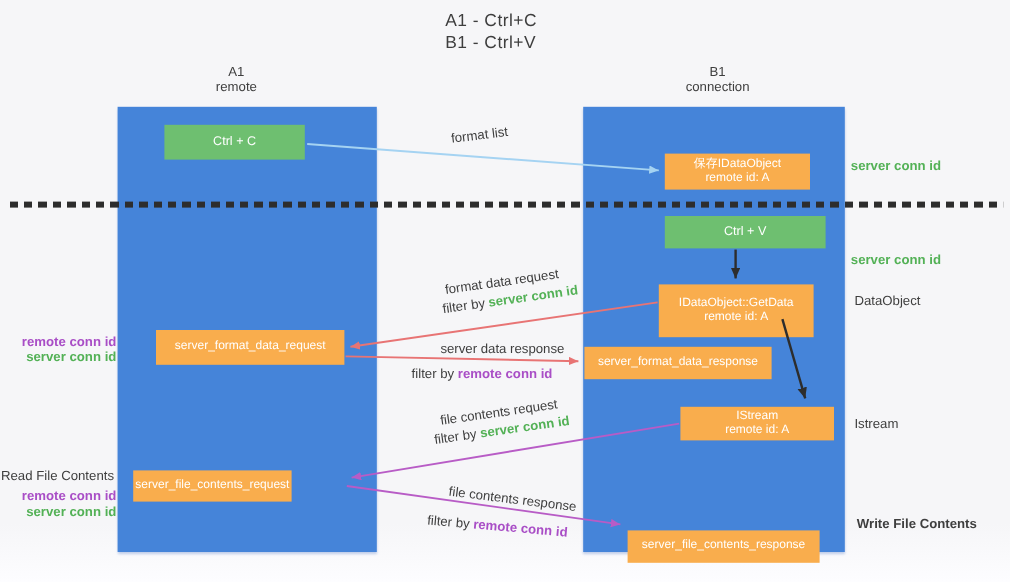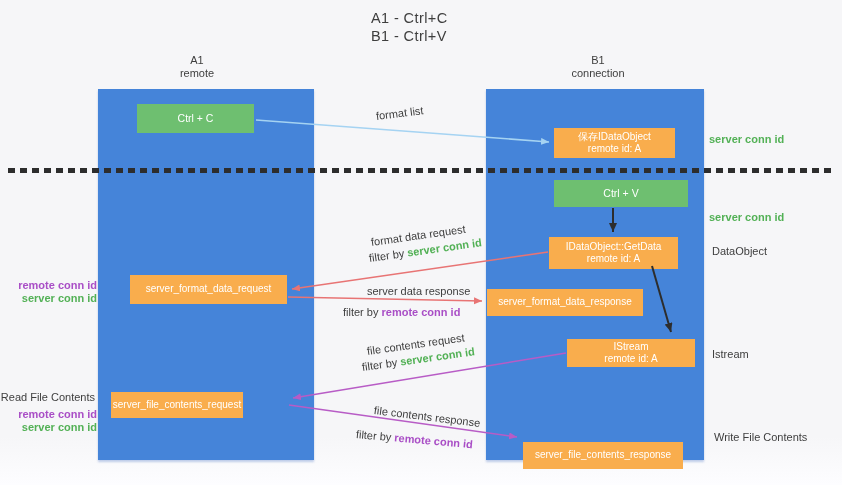--- a/index.html
+++ b/index.html
@@ -53,21 +53,21 @@
 
   <div class="node orange" style="left:554px;top:128px;width:121px;height:30px;">
     <div>保存IDataObject</div>
     <div>remote id: A</div>
   </div>
 
   <div class="node green" style="left:554px;top:180px;width:134px;height:27px;">
     <div>Ctrl + V</div>
   </div>
 
-  <div class="node orange" style="left:549px;top:237px;width:129px;height:32px;">
+  <div class="node orange" style="left:549px;top:237px;width:129px;height:44px;">
     <div>IDataObject::GetData</div>
     <div>remote id: A</div>
   </div>
 
   <div class="node orange" style="left:130px;top:275px;width:157px;height:29px;">
     <div>server_format_data_request</div>
   </div>
 
   <div class="node orange" style="left:487px;top:289px;width:156px;height:27px;">
     <div>server_format_data_response</div>
@@ -107,21 +107,21 @@
   <div class="right-block" style="left:0px;top:391px;width:95px;">Read File Contents</div>
   <div class="right-block" style="left:5px;top:408px;width:92px;">
     <div class="purple-t">remote conn id</div>
     <div class="green-t">server conn id</div>
   </div>
 
   <div class="lbl green-t" style="left:709px;top:133px;">server conn id</div>
   <div class="lbl green-t" style="left:709px;top:211px;">server conn id</div>
   <div class="lbl" style="left:712px;top:245px;">DataObject</div>
   <div class="lbl" style="left:712px;top:348px;">Istream</div>
-  <div class="lbl" style="left:714px;top:431px;">Write File Contents</div>
+  <div class="lbl" style="left:714px;top:431px;font-weight:bold;">Write File Contents</div>
 
   <svg class="arrows">
     <defs>
       <marker id="ah-blue" markerWidth="10" markerHeight="8" refX="8" refY="3.5" orient="auto" markerUnits="userSpaceOnUse">
         <path d="M0,0 L8,3.5 L0,7 Z" fill="#a5d3f2"></path>
       </marker>
       <marker id="ah-red" markerWidth="10" markerHeight="8" refX="8" refY="3.5" orient="auto" markerUnits="userSpaceOnUse">
         <path d="M0,0 L8,3.5 L0,7 Z" fill="#e87474"></path>
       </marker>
       <marker id="ah-purple" markerWidth="10" markerHeight="8" refX="8" refY="3.5" orient="auto" markerUnits="userSpaceOnUse">

